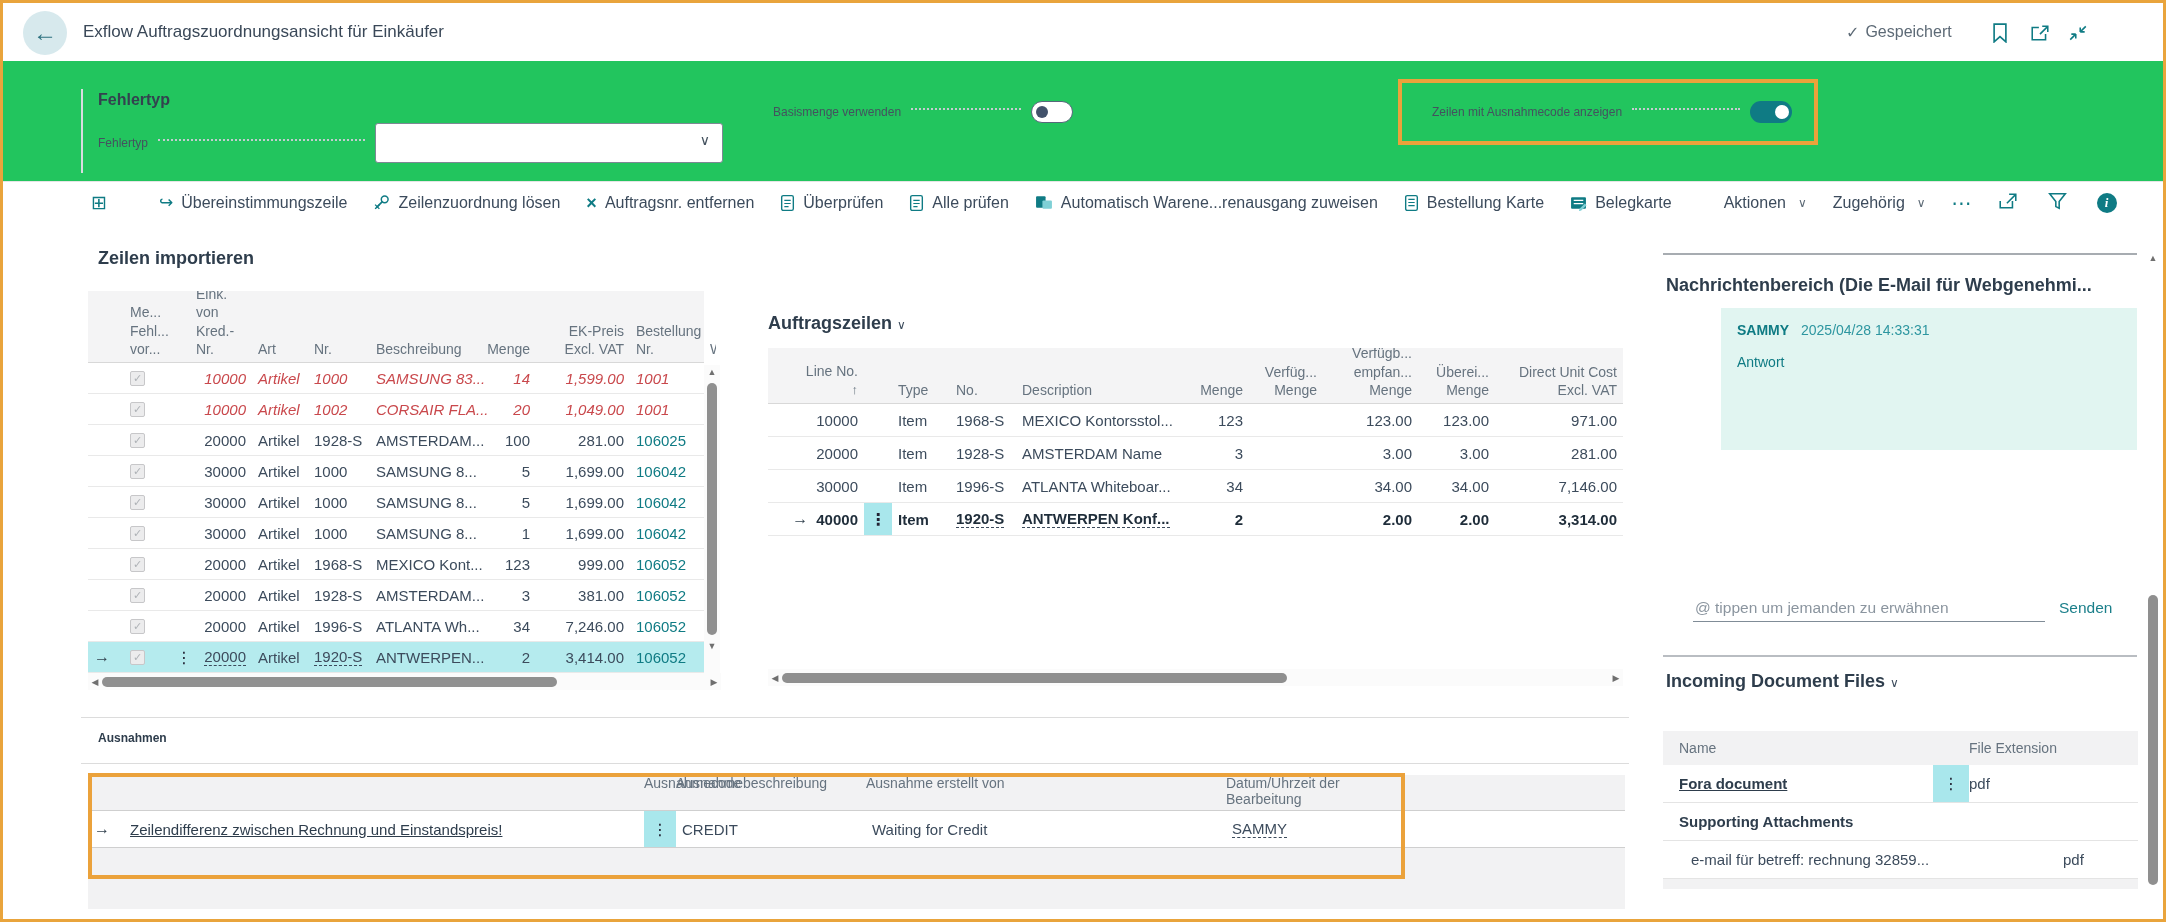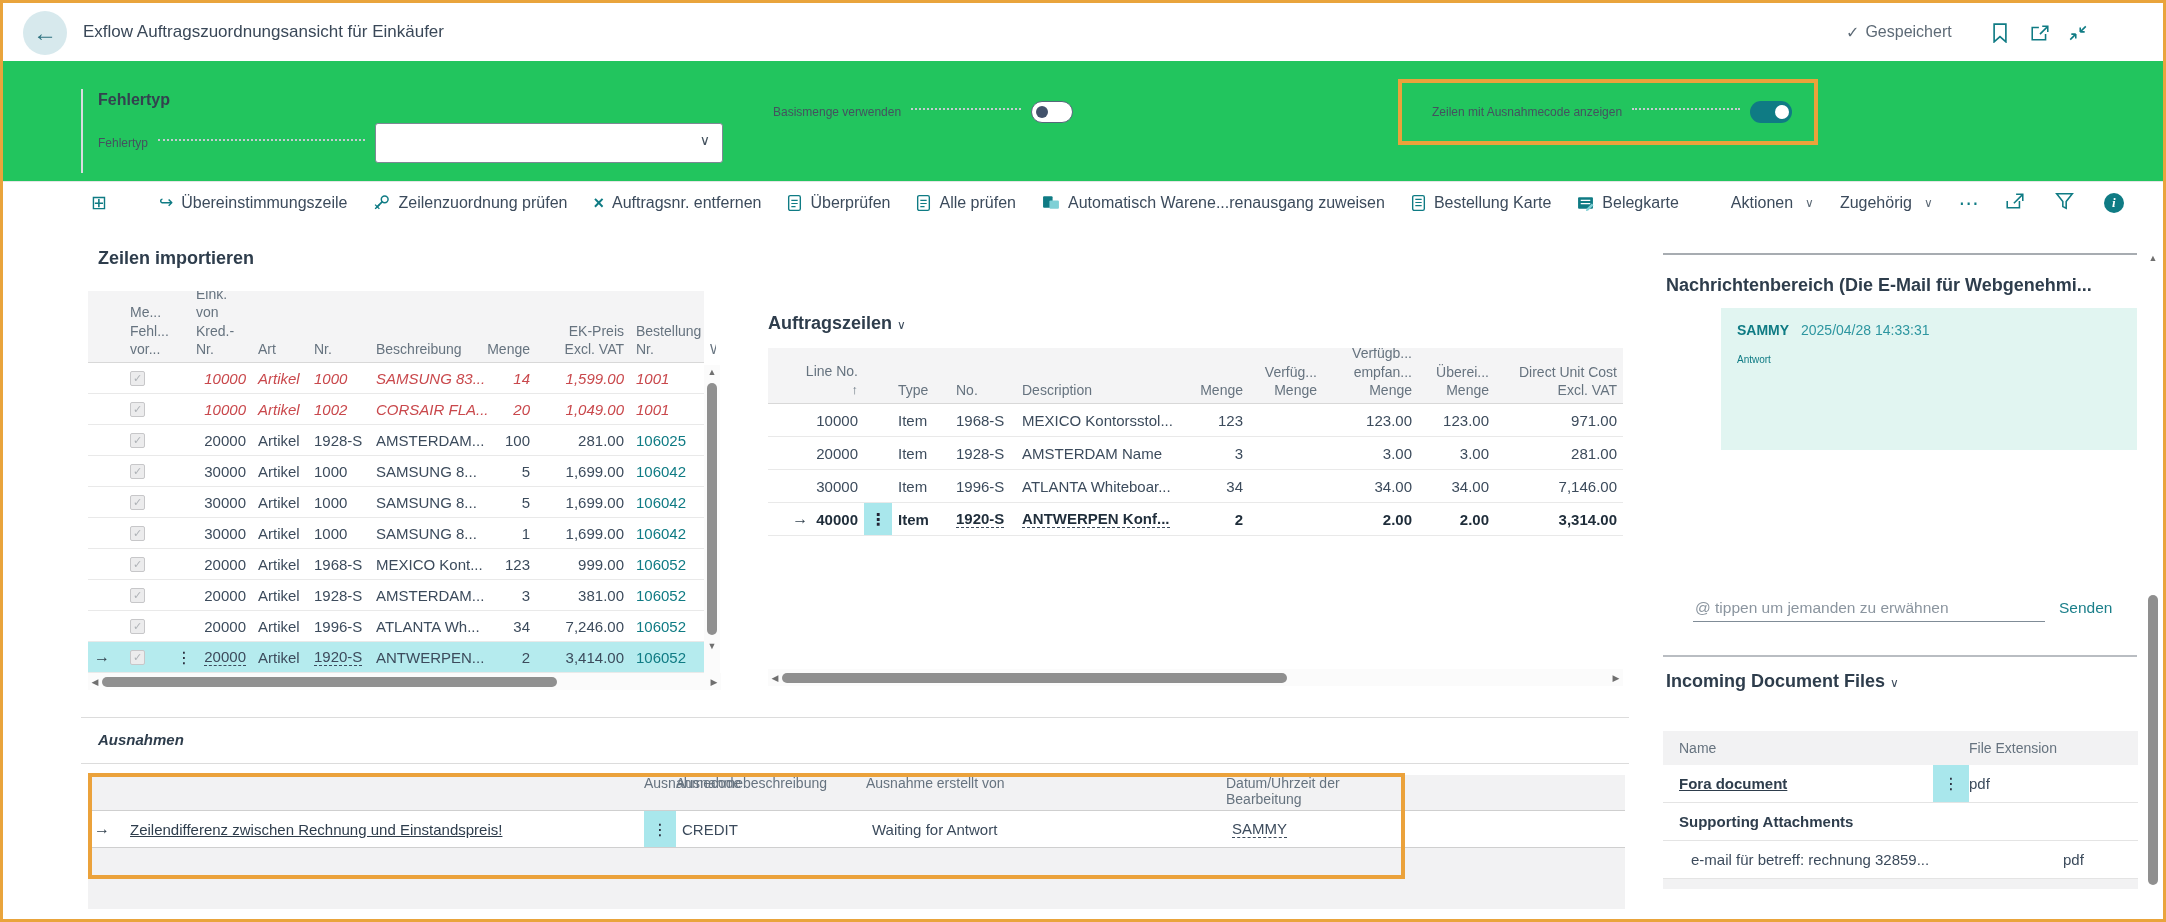--- a/index.html
+++ b/index.html
@@ -99,21 +99,21 @@
   .mg-row { height:33px; }
   .grow.msel { font-weight:700; color:#1f2d3a; }
 
   
   .rpanel-rule { position:absolute; background:#a7acb1; height:2px; }
   .msg-card { position:absolute; left:1718px; top:305px; width:416px; height:142px; background:#e1f5f1; padding:14px 16px; }
   .msg-meta { font-size:14px; margin-bottom:6px; }
   .msg-author { color:#0F7B84; font-weight:700; margin-right:8px; }
   .msg-time { color:#2d96a0; }
   .msg-body { font-size:15.5px; color:#33424f; line-height:1.42; }
-  .msg-reply { display:inline-block; margin-top:10px; color:#0F7B84; font-size:10px; cursor:pointer; }
+  .msg-reply { display:inline-block; margin-top:10px; color:#0F7B84; font-size:14px; cursor:pointer; }
   .mention-input { position:absolute; left:1690px; top:592px; width:352px; border:none; border-bottom:1.5px solid #808c97;
                    font-size:15.5px; padding:4px 2px; color:#3c4b5c; background:transparent; outline:none;
                    font-family:"Liberation Sans","DejaVu Sans",sans-serif; }
   .mention-input::placeholder { color:#8b959f; }
   .send-btn { position:absolute; left:2056px; top:596px; color:#1887c9; font-size:15.5px; cursor:pointer; color:#1b7f8a; }
 
   .idf { position:absolute; left:1660px; top:728px; width:475px; background:#f2f2f3; padding-bottom:10px; }
   .idf-cols { display:grid; grid-template-columns:270px 36px 1fr; }
   .idf-head { height:34px; }
   .idf-row { height:38px; border-bottom:1px solid #e4e4e4; }
@@ -196,21 +196,21 @@
   <span class="tbi">
     <span class="glyph">↪</span>
     <span>Übereinstimmungszeile</span>
   </span>
   <span class="tbi">
     <svg width="17" height="17" viewBox="0 0 16 16">
         <circle cx="11" cy="5" r="3.2" fill="none" stroke="#0F7B84" stroke-width="1.4"></circle>
         <path d="M9 7 L3 13" stroke="#0F7B84" stroke-width="1.6" fill="none"></path>
         <path d="M2 10 l4 4 M6 10 l-4 4" stroke="#0F7B84" stroke-width="1.3"></path>
       </svg>
-    <span>Zeilenzuordnung prüfen</span>
+    <span>Zeilenzuordnung lösen</span>
   </span>
   <span class="tbi">
     <span class="glyph bold" style="font-size:18px;">×</span>
     <span>Auftragsnr. entfernen</span>
   </span>
   <span class="tbi">
     <svg width="15" height="18" viewBox="0 0 14 17">
         <rect x="1.5" y="1.5" width="11" height="14" rx="1.5" fill="none" stroke="#0F7B84" stroke-width="1.3"></rect>
         <path d="M4 6 h6 M4 9 h6 M4 12 h4" stroke="#0F7B84" stroke-width="1.1"></path>
       </svg>
@@ -605,21 +605,21 @@
     <div style="display:flex; align-items:center; font-size:15px;">pdf</div>
   </div>
 </div>
 
 <div class="vscroll" style="left:2142px; top:248px; height:660px; background:transparent;">
   <span class="tri">▲</span>
   <div class="vthumb" style="height:290px; margin-top:330px;"></div>
 </div>
 
 <div class="hrule" style="left:78px; top:714px; width:1548px;"></div>
-<div class="abs section-title" style="left:95px; top:728px; font-size:15px;font-style:italic;">Ausnahmen</div>
+<div class="abs section-title" style="left:95px; top:728px; font-size:12px;">Ausnahmen</div>
 <div class="hrule" style="left:78px; top:760px; width:1548px;"></div>
 
 <div class="exc-container">
   <div class="exc-cols exc-head">
     <div class="hc"></div>
     <div class="hc"></div>
     <div class="hc">Ausnahmecode</div>
     <div class="hc">Ausnahmebeschreibung</div>
     <div class="hc">Ausnahme erstellt von</div>
     <div class="hc">Datum/Uhrzeit der Bearbeitung</div>
@@ -630,21 +630,21 @@
       </div>
     <div class="c">
         <span class="solid-u" style="color:#2e3d4c;">Zeilendifferenz zwischen Rechnung und Einstandspreis!</span>
       </div>
     <div class="c" style="padding:0;">
         <span class="dots-box">
           <span class="dots">⋮</span>
         </span>
       </div>
     <div class="c">CREDIT</div>
-    <div class="c">Waiting for Antwort</div>
+    <div class="c">Waiting for Credit</div>
     <div class="c">
         <span class="dashed-u">SAMMY</span>
       </div>
     <div class="c"></div>
   </div>
 </div>
 
 <div class="hl-box" style="left:85px; top:770px; width:1317px; height:106px; pointer-events:none;"></div>
 
 </body></html>

